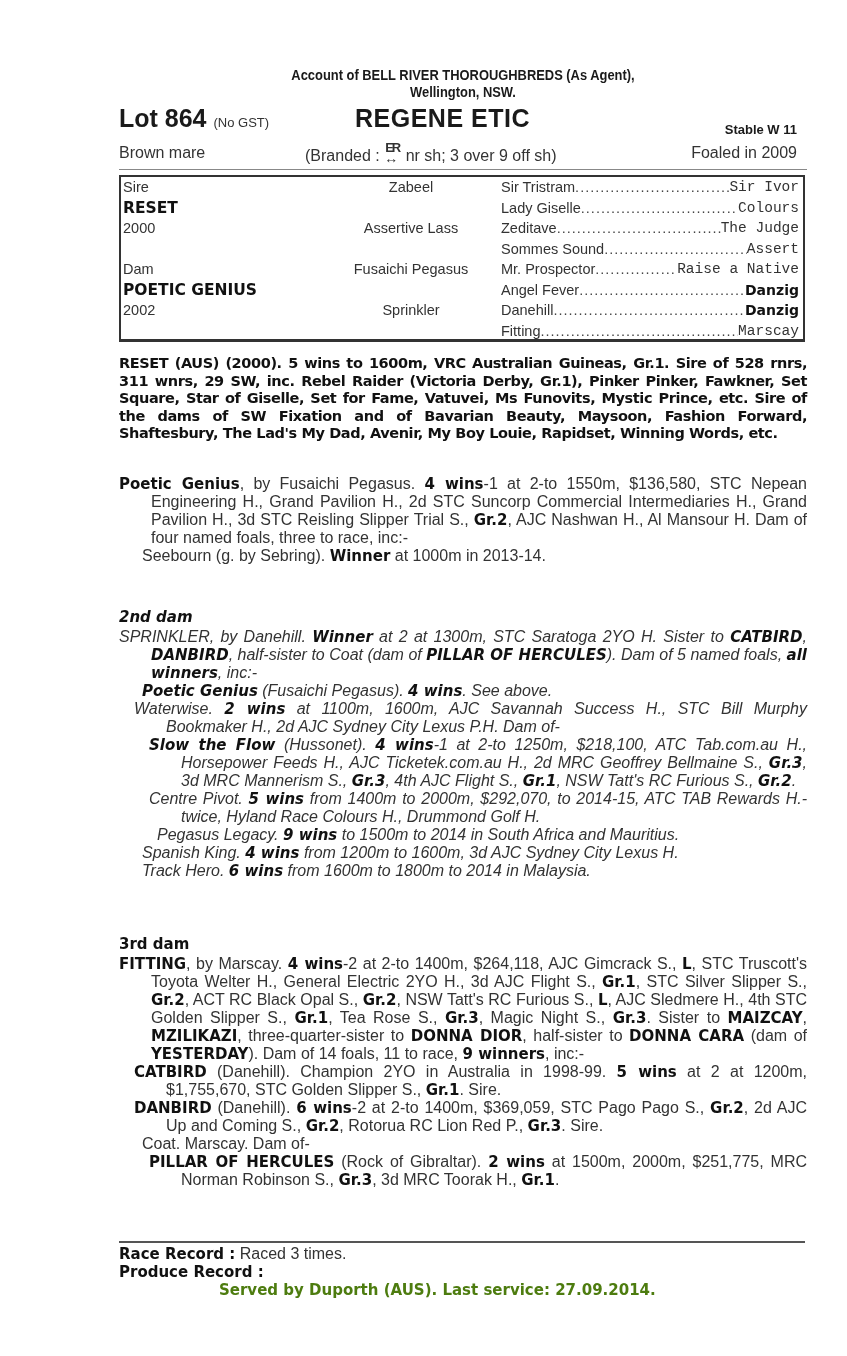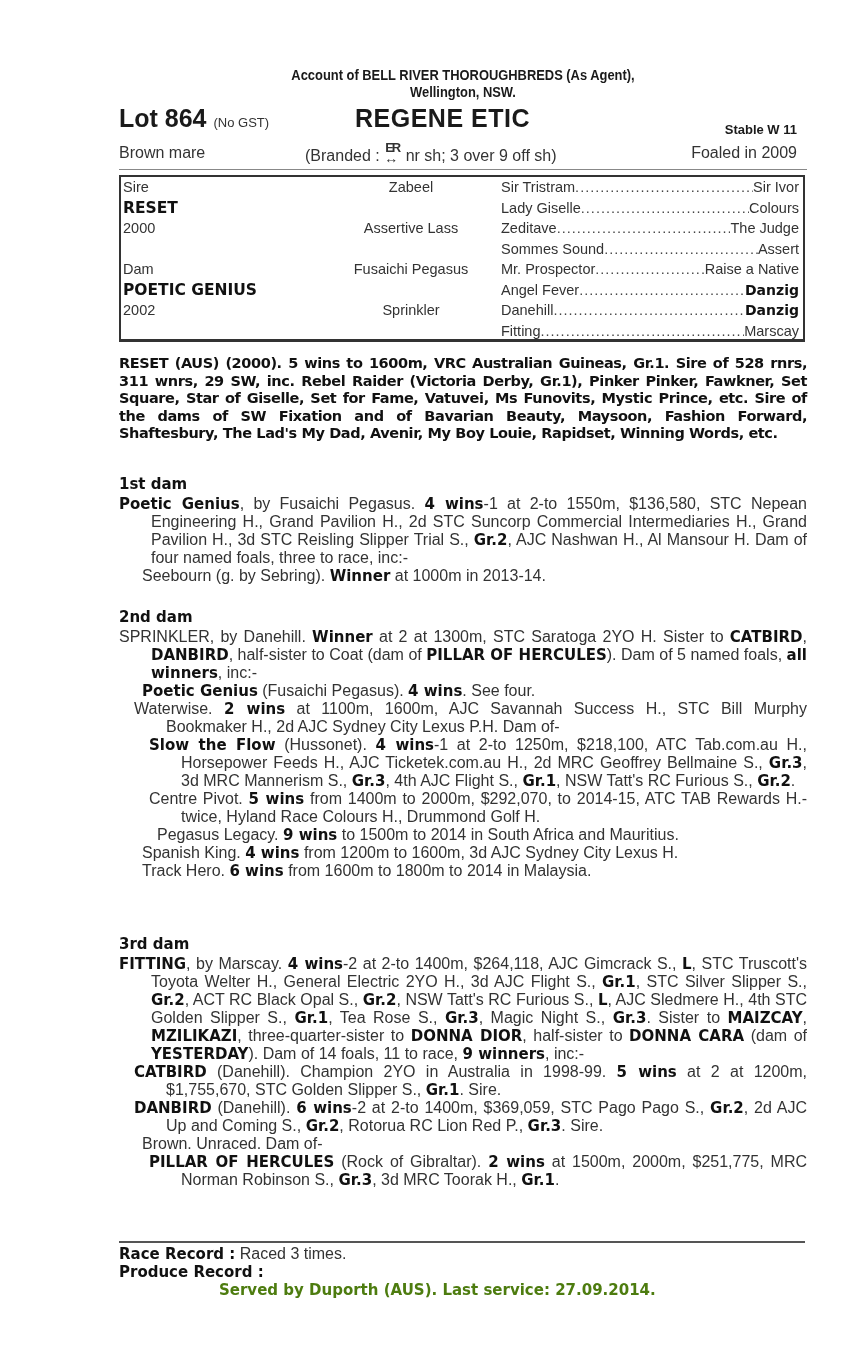--- a/index.html
+++ b/index.html
@@ -26,21 +26,21 @@
   .pedigree { position: absolute; top: 175px; left: 0; width: 686px; height: 167px; border: 2px solid #333; border-bottom-width: 3px; box-sizing: border-box; font-size: 14.5px; color: #333; }
   .ped-col1 { position: absolute; left: 2px; top: 0; width: 200px; }
   .ped-col2 { position: absolute; left: 200px; top: 0; width: 180px; text-align: center; }
   .ped-col3 { position: absolute; left: 380px; top: 0; width: 298px; }
   .prow { height: 20.5px; line-height: 20px; white-space: nowrap; }
   .bold-name { font-family: "DejaVu Sans", sans-serif; font-weight: bold; font-size: 15.5px; color: #111; }
   .dots { display: flex; align-items: flex-start; }
   .dots .l { white-space: nowrap; }
   .dots .f { flex: 1; overflow: hidden; white-space: nowrap; letter-spacing: 1px; color: #444; }
   .dots .f::before { content: "........................................................................................................"; }
-  .dots .r { white-space: nowrap; }
+  .dots .r { white-space: nowrap; font-family: Liberation Mono, monospace; }
   .dots .r.b { font-family: "DejaVu Sans", sans-serif; font-weight: bold; color: #111; font-size: 14px; }
   .sirebox { position: absolute; top: 355px; left: 0; width: 688px; font-family: "DejaVu Sans", sans-serif; font-weight: bold; font-size: 14.5px; line-height: 17.5px; text-align: justify; color: #111; letter-spacing: -0.4px; }
   .section { position: absolute; left: 0; width: 688px; font-size: 16px; line-height: 18px; color: #333; }
   .sh { font-family: "DejaVu Sans", sans-serif; font-weight: bold; font-size: 15px; color: #111; height: 20px; }
   .p { text-align: justify; }
   .b { font-family: "DejaVu Sans", sans-serif; font-weight: bold; color: #111; font-size: 15px; }
   .i0 { padding-left: 32px; text-indent: -32px; }
   .i1 { padding-left: 47px; text-indent: -32px; }
   .i2 { padding-left: 62px; text-indent: -32px; }
   .i1b { padding-left: 47px; text-indent: -24px; }
@@ -145,48 +145,47 @@
           <span class="l">Fitting</span>
           <span class="f"></span>
           <span class="r">Marscay</span>
         </div>
       </div>
   </div>
 
   <div class="sirebox">RESET (AUS) (2000). 5 wins to 1600m, VRC Australian Guineas, Gr.1. Sire of 528 rnrs, 311 wnrs, 29 SW, inc. Rebel Raider (Victoria Derby, Gr.1), Pinker Pinker, Fawkner, Set Square, Star of Giselle, Set for Fame, Vatuvei, Ms Funovits, Mystic Prince, etc. Sire of the dams of SW Fixation and of Bavarian Beauty, Maysoon, Fashion Forward, Shaftesbury, The Lad's My Dad, Avenir, My Boy Louie, Rapidset, Winning Words, etc.</div>
 
   <div class="section" style="top:475px;">
-    <div class="sh">1st dam</div>
     <div>
         <div class="p i0"><span class="b">Poetic Genius</span><span>, by Fusaichi Pegasus. </span><span class="b">4 wins</span><span>-1 at 2-to 1550m, $136,580, STC Nepean Engineering H., Grand Pavilion H., 2d STC Suncorp Commercial Intermediaries H., Grand Pavilion H., 3d STC Reisling Slipper Trial S., </span><span class="b">Gr.2</span><span>, AJC Nashwan H., Al Mansour H. Dam of four named foals, three to race, inc:-</span></div>
         <div class="p i1b"><span>Seebourn (g. by Sebring). </span><span class="b">Winner</span><span> at 1000m in 2013-14.</span></div>
       </div>
   </div>
 
-  <div class="section" style="top:608px;">
+  <div class="section" style="top:608px;font-style:italic;">
     <div class="sh">2nd dam</div>
     <div>
         <div class="p i0"><span>SPRINKLER, by Danehill. </span><span class="b">Winner</span><span> at 2 at 1300m, STC Saratoga 2YO H. Sister to </span><span class="b">CATBIRD</span><span>, </span><span class="b">DANBIRD</span><span>, half-sister to Coat (dam of </span><span class="b">PILLAR OF HERCULES</span><span>). Dam of 5 named foals, </span><span class="b">all winners</span><span>, inc:-</span></div>
-        <div class="p i1b"><span class="b">Poetic Genius</span><span> (Fusaichi Pegasus). </span><span class="b">4 wins</span><span>. See four.</span></div>
+        <div class="p i1b"><span class="b">Poetic Genius</span><span> (Fusaichi Pegasus). </span><span class="b">4 wins</span><span>. See above.</span></div>
         <div class="p i1"><span>Waterwise. </span><span class="b">2 wins</span><span> at 1100m, 1600m, AJC Savannah Success H., STC Bill Murphy Bookmaker H., 2d AJC Sydney City Lexus P.H. Dam of-</span></div>
         <div class="p i2"><span class="b">Slow the Flow</span><span> (Hussonet). </span><span class="b">4 wins</span><span>-1 at 2-to 1250m, $218,100, ATC Tab.com.au H., Horsepower Feeds H., AJC Ticketek.com.au H., 2d MRC Geoffrey Bellmaine S., </span><span class="b">Gr.3</span><span>, 3d MRC Mannerism S., </span><span class="b">Gr.3</span><span>, 4th AJC Flight S., </span><span class="b">Gr.1</span><span>, NSW Tatt's RC Furious S., </span><span class="b">Gr.2</span><span>.</span></div>
         <div class="p i2"><span>Centre Pivot. </span><span class="b">5 wins</span><span> from 1400m to 2000m, $292,070, to 2014-15, ATC TAB Rewards H.-twice, Hyland Race Colours H., Drummond Golf H.</span></div>
         <div class="p i2b"><span>Pegasus Legacy. </span><span class="b">9 wins</span><span> to 1500m to 2014 in South Africa and Mauritius.</span></div>
         <div class="p i1b"><span>Spanish King. </span><span class="b">4 wins</span><span> from 1200m to 1600m, 3d AJC Sydney City Lexus H.</span></div>
         <div class="p i1b"><span>Track Hero. </span><span class="b">6 wins</span><span> from 1600m to 1800m to 2014 in Malaysia.</span></div>
       </div>
   </div>
 
   <div class="section" style="top:935px;">
     <div class="sh">3rd dam</div>
     <div>
         <div class="p i0"><span class="b">FITTING</span><span>, by Marscay. </span><span class="b">4 wins</span><span>-2 at 2-to 1400m, $264,118, AJC Gimcrack S., </span><span class="b">L</span><span>, STC Truscott's Toyota Welter H., General Electric 2YO H., 3d AJC Flight S., </span><span class="b">Gr.1</span><span>, STC Silver Slipper S., </span><span class="b">Gr.2</span><span>, ACT RC Black Opal S., </span><span class="b">Gr.2</span><span>, NSW Tatt's RC Furious S., </span><span class="b">L</span><span>, AJC Sledmere H., 4th STC Golden Slipper S., </span><span class="b">Gr.1</span><span>, Tea Rose S., </span><span class="b">Gr.3</span><span>, Magic Night S., </span><span class="b">Gr.3</span><span>. Sister to </span><span class="b">MAIZCAY</span><span>, </span><span class="b">MZILIKAZI</span><span>, three-quarter-sister to </span><span class="b">DONNA DIOR</span><span>, half-sister to </span><span class="b">DONNA CARA</span><span> (dam of </span><span class="b">YESTERDAY</span><span>). Dam of 14 foals, 11 to race, </span><span class="b">9 winners</span><span>, inc:-</span></div>
         <div class="p i1"><span class="b">CATBIRD</span><span> (Danehill). Champion 2YO in Australia in 1998-99. </span><span class="b">5 wins</span><span> at 2 at 1200m, $1,755,670, STC Golden Slipper S., </span><span class="b">Gr.1</span><span>. Sire.</span></div>
         <div class="p i1"><span class="b">DANBIRD</span><span> (Danehill). </span><span class="b">6 wins</span><span>-2 at 2-to 1400m, $369,059, STC Pago Pago S., </span><span class="b">Gr.2</span><span>, 2d AJC Up and Coming S., </span><span class="b">Gr.2</span><span>, Rotorua RC Lion Red P., </span><span class="b">Gr.3</span><span>. Sire.</span></div>
-        <div class="p i1b"><span>Brown. Unraced. Dam of-</span></div>
+        <div class="p i1b"><span>Coat. Marscay. Dam of-</span></div>
         <div class="p i2"><span class="b">PILLAR OF HERCULES</span><span> (Rock of Gibraltar). </span><span class="b">2 wins</span><span> at 1500m, 2000m, $251,775, MRC Norman Robinson S., </span><span class="b">Gr.3</span><span>, 3d MRC Toorak H., </span><span class="b">Gr.1</span><span>.</span></div>
       </div>
   </div>
 
   <div class="divider2"></div>
 
   <div class="records">
     <div>
       <span class="b">Race Record :</span>
       <span>Raced 3 times.</span>

